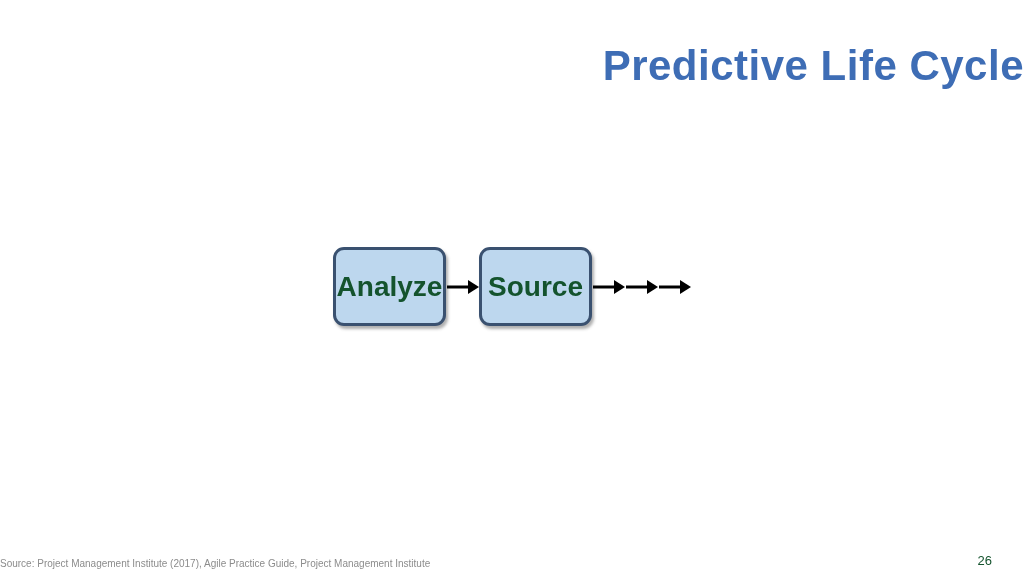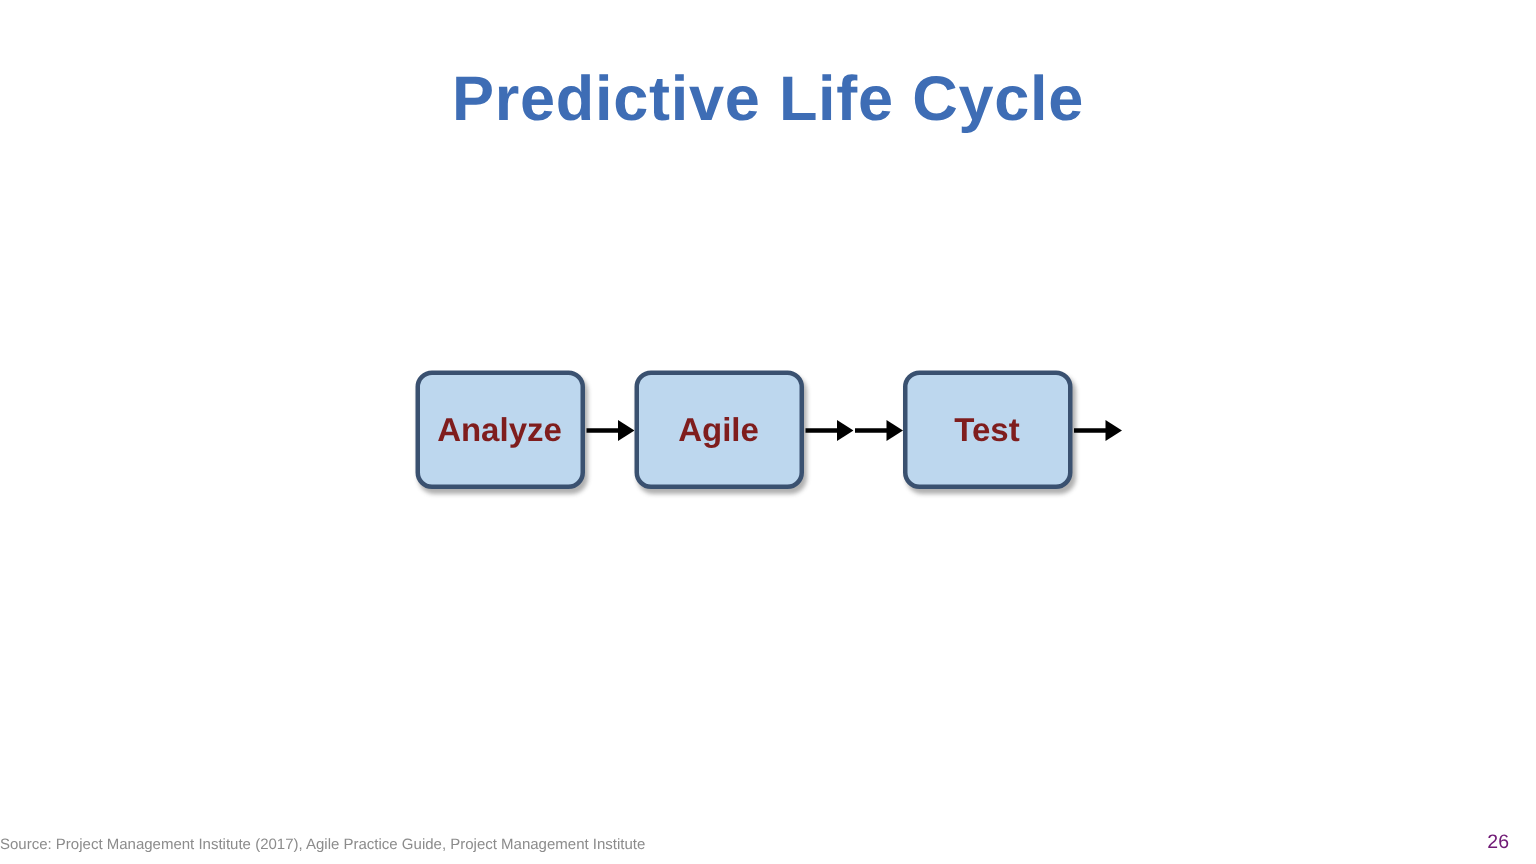--- a/index.html
+++ b/index.html
@@ -13,21 +13,21 @@
     width: 1024px;
     height: 576px;
     background: #ffffff;
     overflow: hidden;
   }
   .slide-title {
     position: absolute;
     top: 42px;
     left: 0;
     width: 100%;
-    text-align: center;
+    text-align: right;
     font-size: 42px;
     font-weight: bold;
     color: var(--title-color, #3E6DB5);
     letter-spacing: 0.5px;
   }
   .diagram-row {
     position: absolute;
     top: 247px;
     left: 0;
     width: 100%;
@@ -38,44 +38,44 @@
   .stage-box {
     width: 107px;
     height: 73px;
     background: var(--box-fill, #BDD7EE);
     border: 3px solid var(--box-border, #3A5170);
     border-radius: 11px;
     box-shadow: 2px 3px 3px rgba(80, 80, 80, 0.45);
     display: flex;
     align-items: center;
     justify-content: center;
-    font-size: 22px;
+    font-size: 28px;
     font-weight: bold;
-    color: #7f1d1d;
+    color: #14532d;
   }
   .arrow {
     width: 33px;
     height: 22px;
     flex: 0 0 auto;
     display: block;
   }
   .footer-source {
     position: absolute;
     bottom: 7px;
     left: 0;
     width: 100%;
     font-size: 10px;
     color: var(--footer-color, #8C8C8C);
   }
   .page-number {
     position: absolute;
-    right: 18px;
+    right: 32px;
     bottom: 8px;
     font-size: 13px;
-    color: #701a75;
+    color: #14532d;
   }
 </style>
 </head>
 <body>
 
 <div class="slide">
 
   <div class="slide-title">Predictive Life Cycle</div>
 
   <div class="diagram-row">
@@ -83,37 +83,34 @@
     <div class="stage-box">
       <span>Analyze</span>
     </div>
 
     <svg class="arrow" viewBox="0 0 33 22">
       <line x1="1" y1="11" x2="24" y2="11" stroke="#000" stroke-width="3"></line>
       <polygon points="22,4 33,11 22,18" fill="#000"></polygon>
     </svg>
 
     <div class="stage-box">
-      <span>Agile</span>
+      <span>Source</span>
     </div>
 
     <svg class="arrow" viewBox="0 0 33 22">
       <line x1="1" y1="11" x2="24" y2="11" stroke="#000" stroke-width="3"></line>
       <polygon points="22,4 33,11 22,18" fill="#000"></polygon>
     </svg>
 
 
     <svg class="arrow" viewBox="0 0 33 22">
       <line x1="1" y1="11" x2="24" y2="11" stroke="#000" stroke-width="3"></line>
       <polygon points="22,4 33,11 22,18" fill="#000"></polygon>
     </svg>
 
-    <div class="stage-box">
-      <span>Test</span>
-    </div>
 
     <svg class="arrow" viewBox="0 0 33 22">
       <line x1="1" y1="11" x2="24" y2="11" stroke="#000" stroke-width="3"></line>
       <polygon points="22,4 33,11 22,18" fill="#000"></polygon>
     </svg>
 
 
   </div>
 
   <div class="footer-source">Source: Project Management Institute (2017), Agile Practice Guide, Project Management Institute</div>

